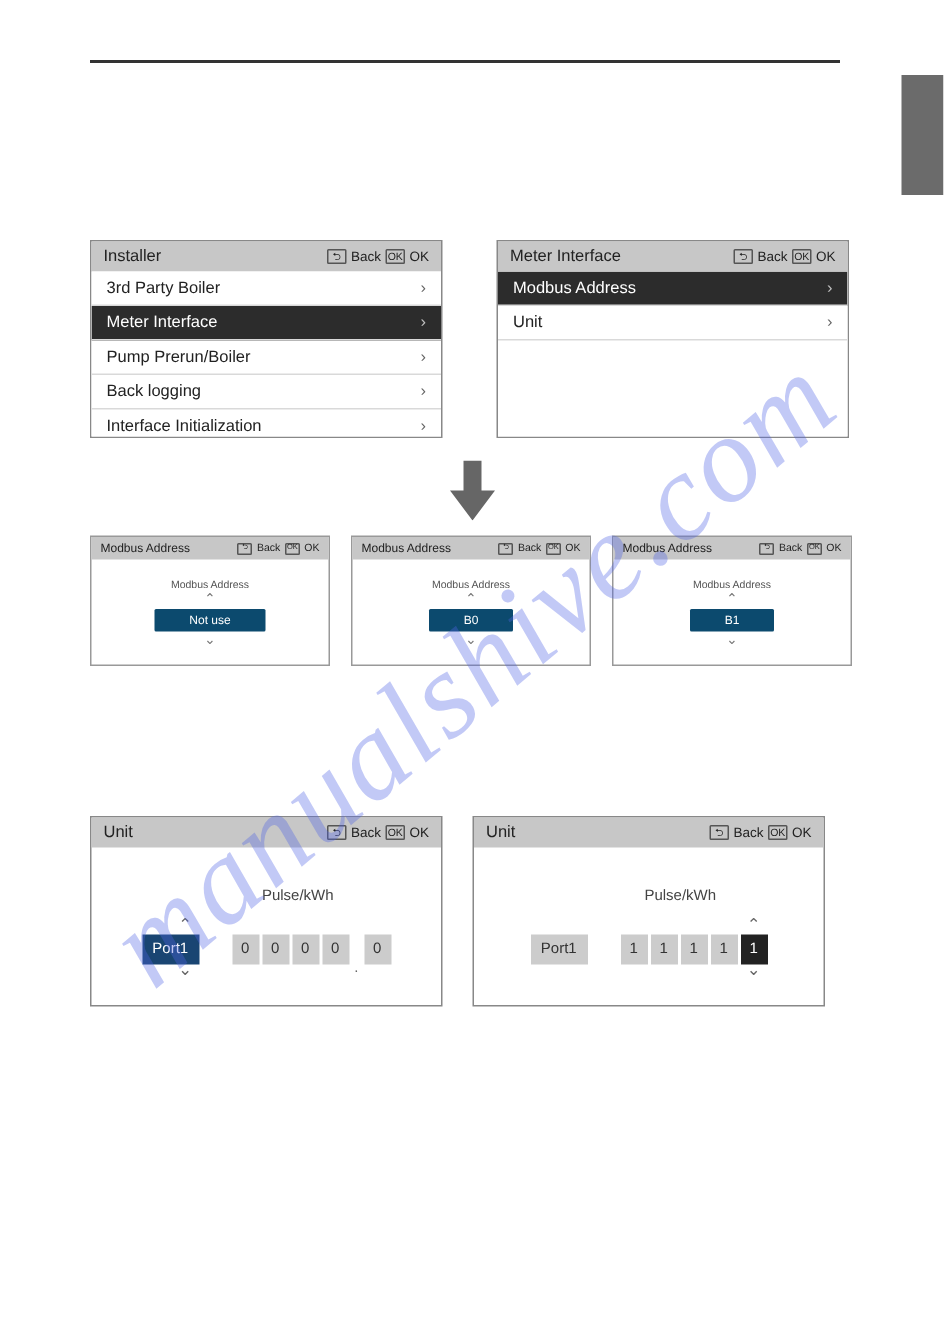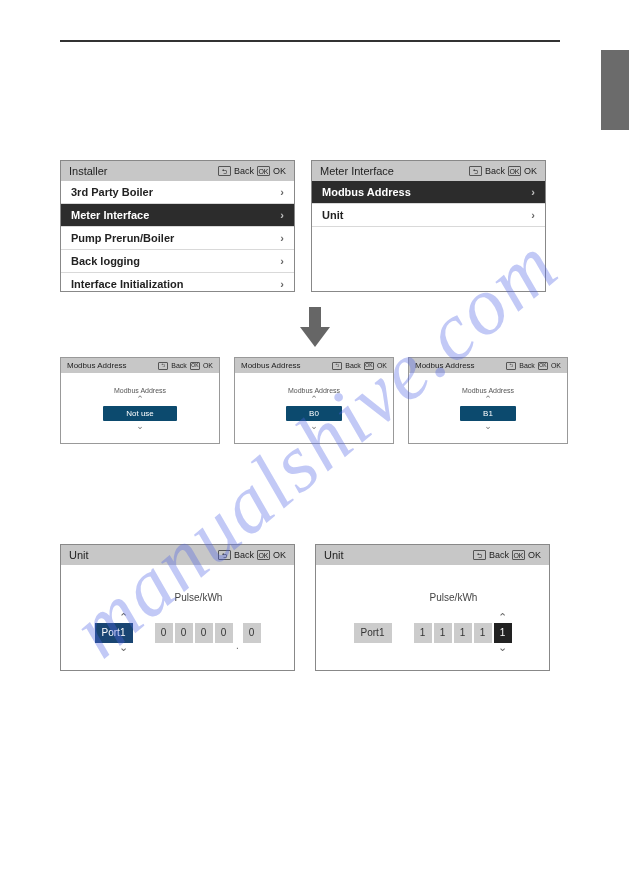--- a/index.html
+++ b/index.html
@@ -42,21 +42,21 @@
   }
   .content {
     position: absolute;
     left: 60px;
     top: 160px;
     width: 510px;
   }
   
   .row1 {
     display: flex;
-    gap: 16px;
+    gap: 36px;
   }
   .panel-lg {
     width: 235px;
     border: 1px solid #888;
     background: #fff;
   }
   .panel-header {
     background: #c7c7c7;
     padding: 4px 8px;
     font-size: 11px;
@@ -93,21 +93,20 @@
     background: #fff;
   }
   .menu-item {
     display: flex;
     justify-content: space-between;
     align-items: center;
     padding: 5px 10px;
     font-size: 11px;
     color: #222;
     border-bottom: 1px solid #d9d9d9;
-    font-weight: bold;
   }
   .menu-item.sel {
     background: #2c2c2c;
     color: #fff;
   }
   .caret {
     font-size: 11px;
     color: inherit;
     opacity: 0.7;
   }

